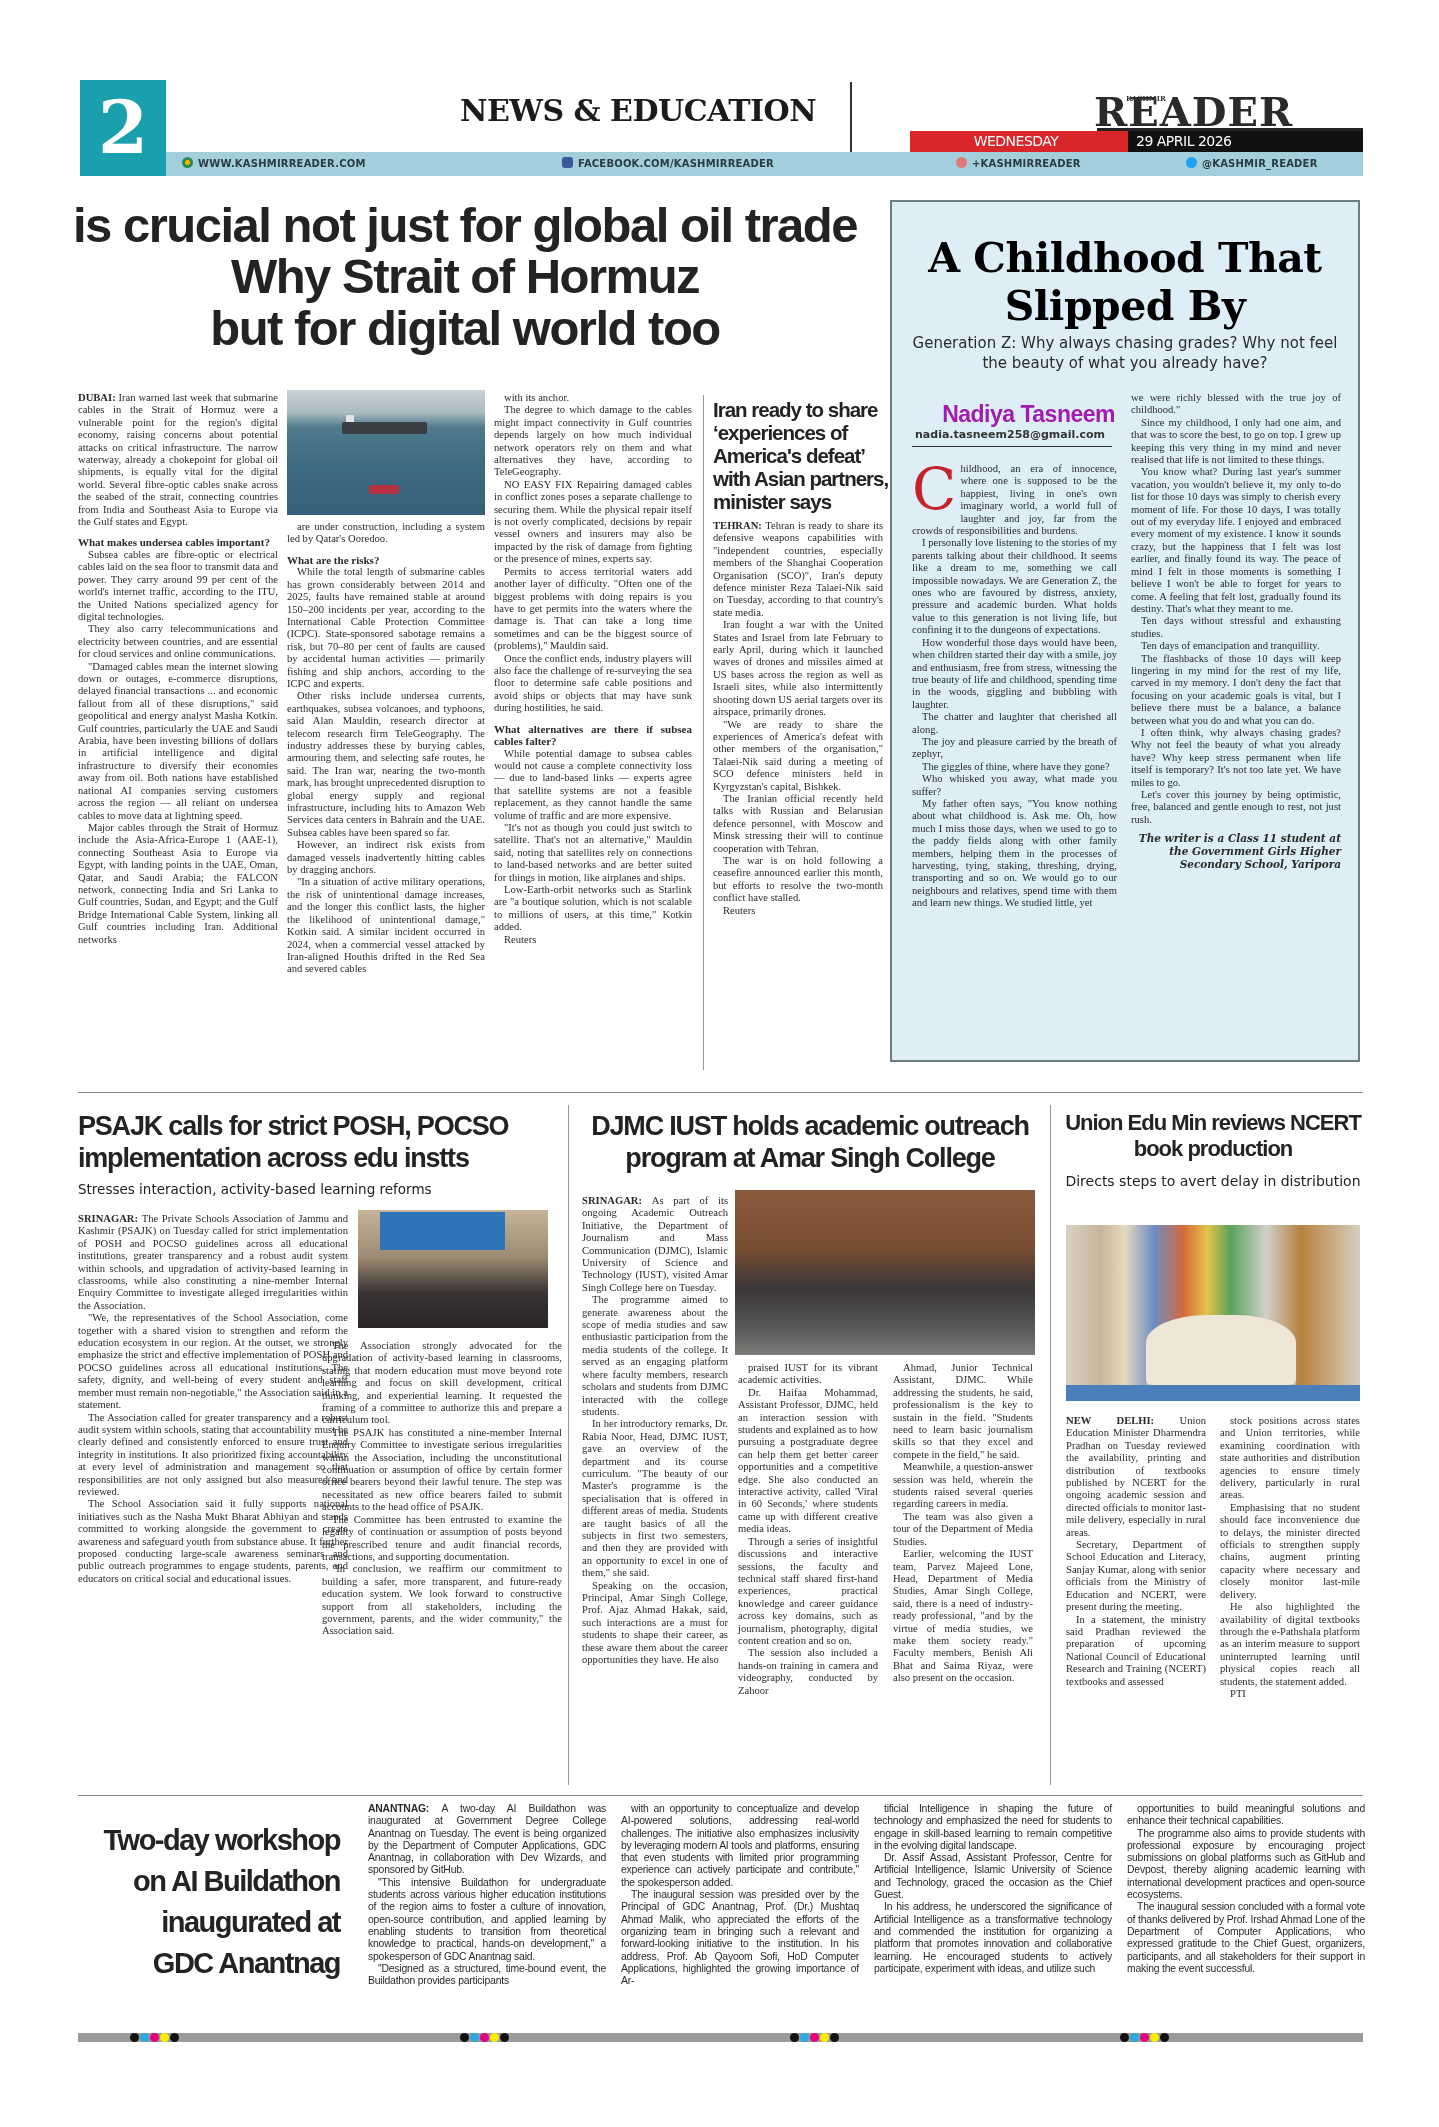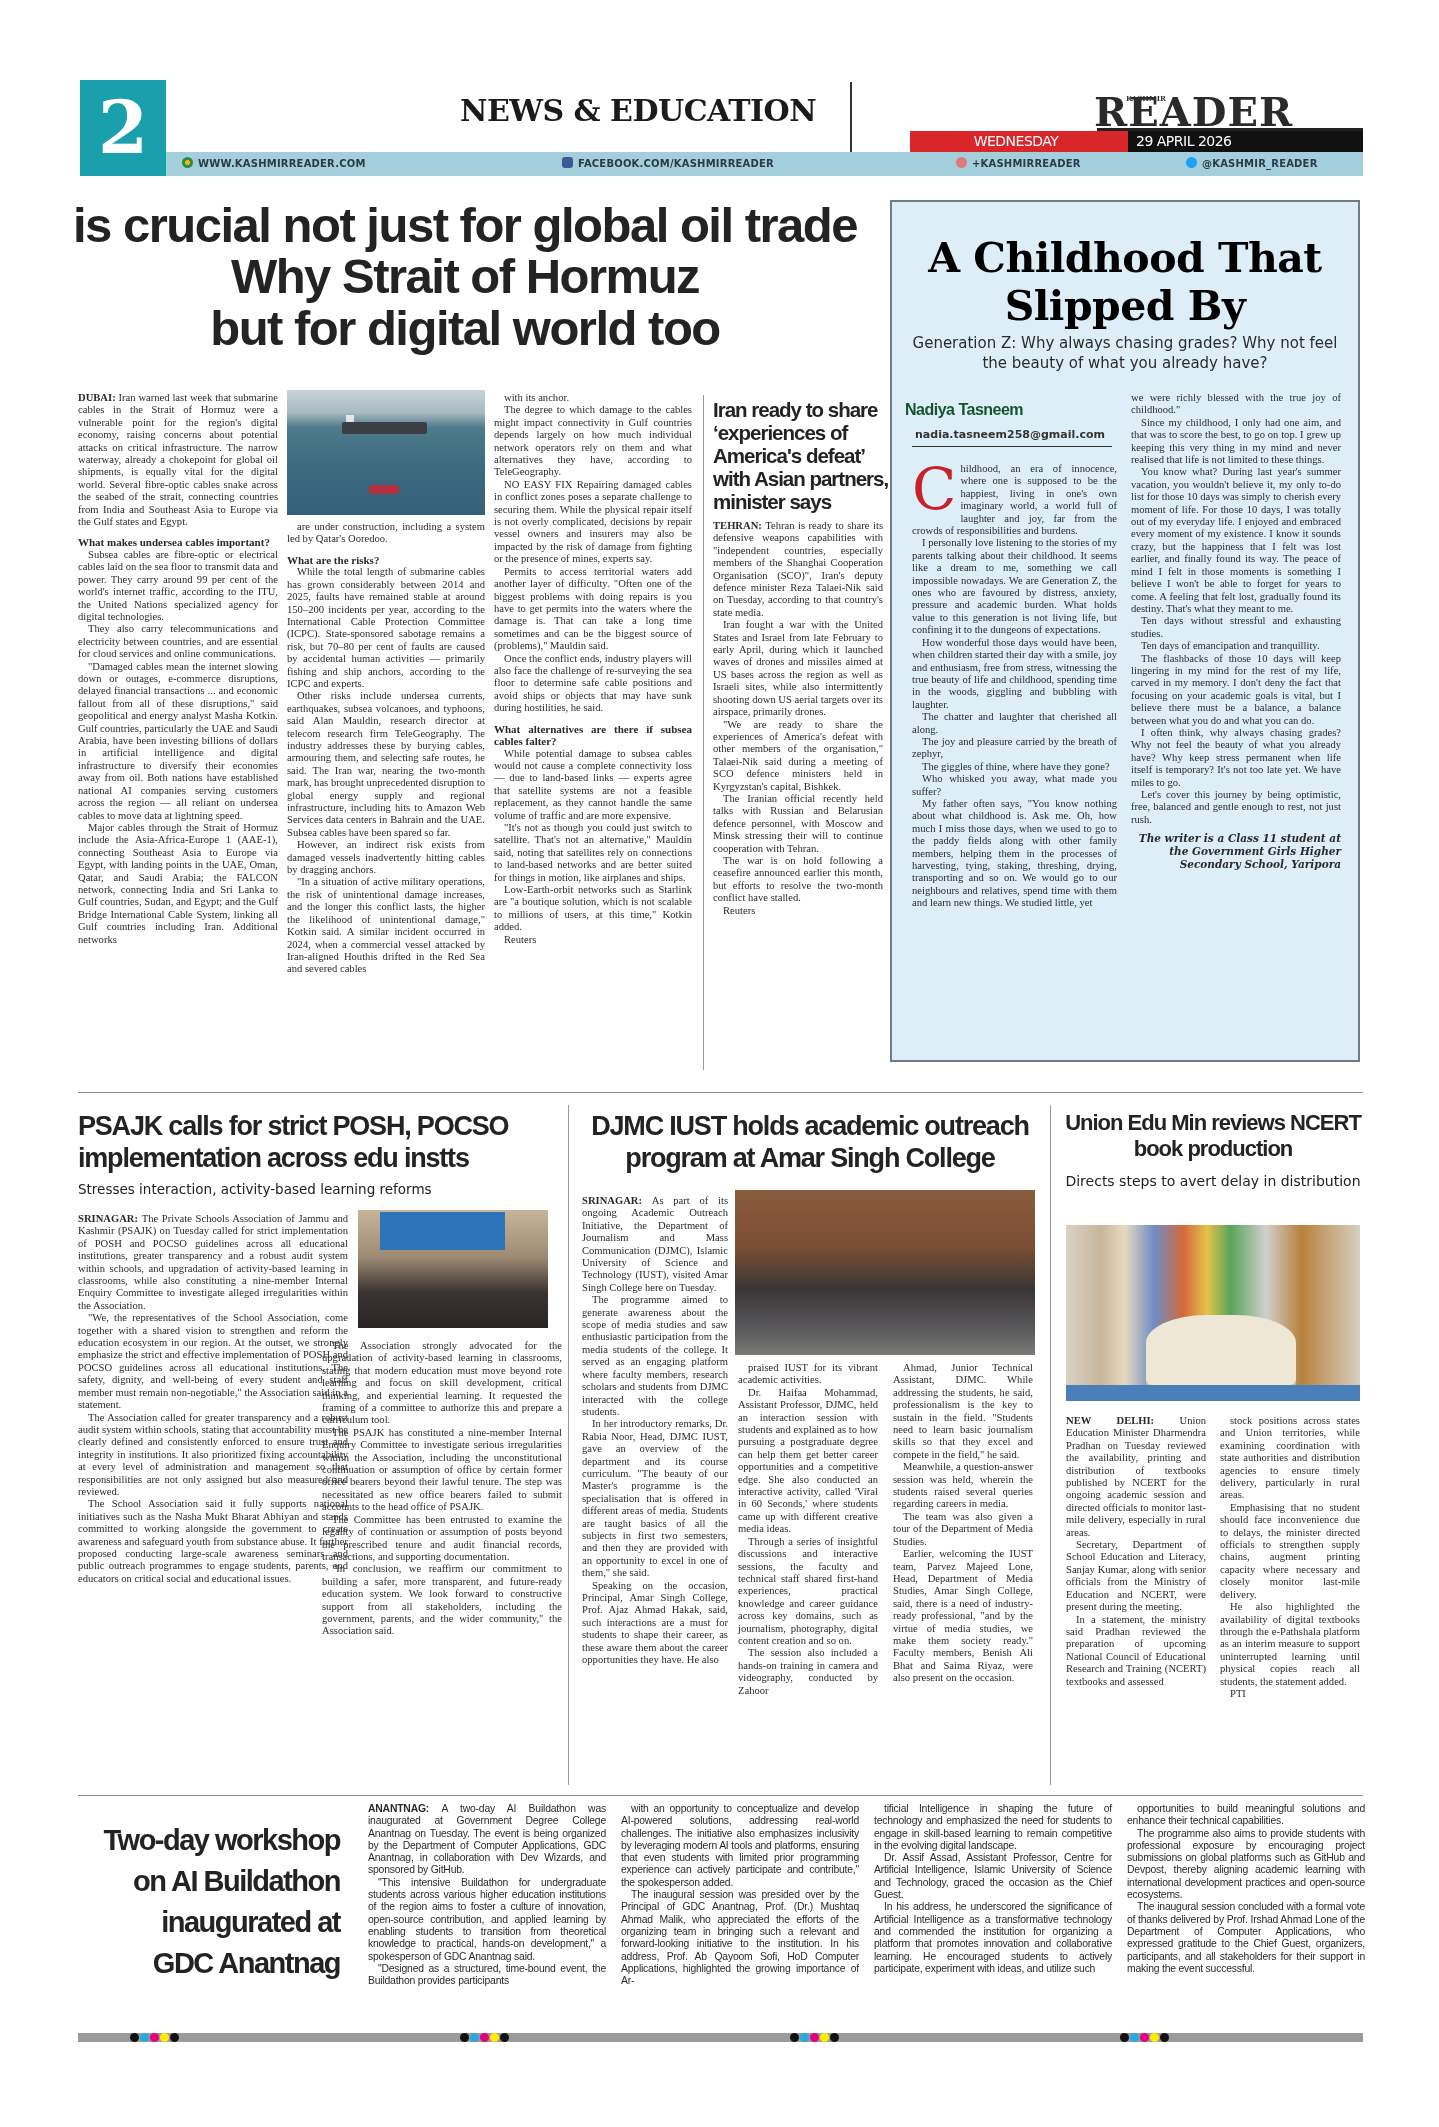--- a/index.html
+++ b/index.html
@@ -32,21 +32,21 @@
   .ship1 { position: absolute; left: 55px; top: 32px; width: 85px; height: 12px; background: #3a3f44; border-radius: 2px; }
   .ship1:before { content: ""; position: absolute; left: 4px; top: -7px; width: 8px; height: 7px; background: #e5e5e5; }
   .ship2 { position: absolute; left: 82px; top: 95px; width: 30px; height: 9px; background: #b5303e; border-radius: 3px; }
   .vrule { position: absolute; width: 1px; background: #999; }
   
   .iran-headline { left: 713px; top: 398px; width: 180px; font-size: 20.5px; line-height: 23px; letter-spacing: -1px; }
   
   .childhood-box { left: 890px; top: 200px; width: 470px; height: 862px; background: #ddeef7; border: 2px solid #6e7c84; }
   .childhood-title { left: 900px; top: 222px; width: 450px; text-align: center; font-family: "DejaVu Serif", serif; font-weight: bold; font-size: 41px; line-height: 48px; color: #000000; letter-spacing: -0.5px; margin-top: 12px; }
   .childhood-sub { left: 905px; top: 333px; width: 440px; text-align: center; font-family: "DejaVu Sans", sans-serif; font-size: 15px; line-height: 20px; color: #2b2b2b; }
-  .author-name { left: 905px; top: 401px; width: 210px; text-align: left; font-family: "Liberation Sans", sans-serif; font-weight: bold; font-size: 16px; color: #14532d; letter-spacing: -0.5px; }
+  .author-name { left: 905px; top: 401px; width: 210px; text-align: right; font-family: "Liberation Sans", sans-serif; font-weight: bold; font-size: 23px; color: #a21caf; letter-spacing: -0.5px; }
   .author-email { left: 905px; top: 428px; width: 210px; text-align: center; font-family: "DejaVu Sans", sans-serif; font-size: 11px; font-weight: bold; color: #333; }
   .author-rule { left: 912px; top: 446px; width: 200px; height: 1px; background: #333; }
   .dropcap { float: left; font-family: "DejaVu Serif", serif; font-size: 58px; line-height: 48px; color: #c4232b; margin: 2px 4px 0 0; }
   .signoff { font-family: "DejaVu Serif", serif; font-style: italic; font-weight: bold; font-size: 10.5px; line-height: 13px; text-align: right; margin-top: 6px; }
   
   .hrule { position: absolute; height: 1px; background: #888; }
   
   .psajk-headline { left: 78px; top: 1110px; width: 480px; font-size: 27px; line-height: 32px; letter-spacing: -1.2px; }
   .psajk-sub { left: 78px; top: 1181px; font-family: "DejaVu Sans", sans-serif; font-size: 13.5px; color: #222; }
   .djmc-headline { left: 575px; top: 1110px; width: 470px; text-align: center; font-size: 27px; line-height: 32px; letter-spacing: -1.2px; }

